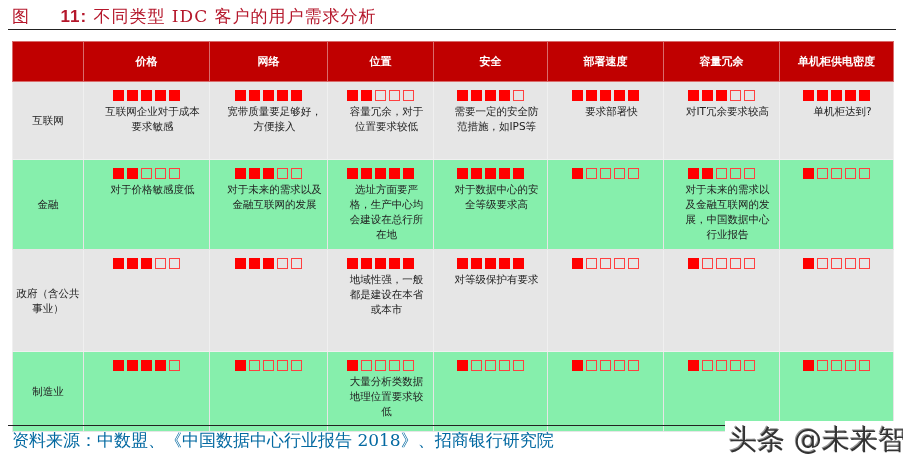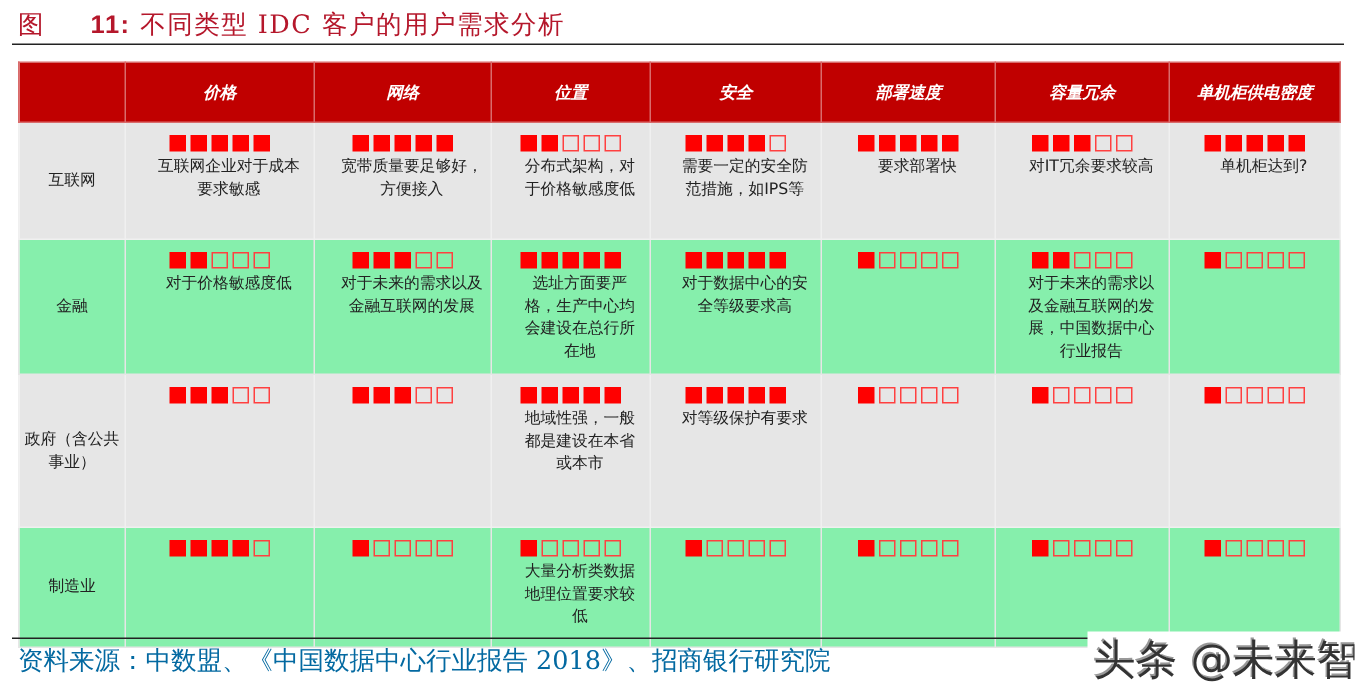--- a/index.html
+++ b/index.html
@@ -2,21 +2,21 @@
 <html><head>
 <meta charset="utf-8">
 <style>
   html, body { margin: 0; padding: 0; background: #ffffff; }
   body { width: 903px; height: 462px; position: relative; overflow: hidden; font-family: "DejaVu Sans", "Liberation Sans", sans-serif; }
   .fig-title { position: absolute; left: 12px; top: 5px; font-family: "DejaVu Serif", "Liberation Serif", serif; font-size: 17px; color: #b5172b; letter-spacing: 1px; white-space: nowrap; }
   .fig-title b { font-family: "Liberation Sans", sans-serif; font-weight: bold; margin-left: 24px; }
   .rule-top { position: absolute; left: 8px; top: 29px; width: 888px; height: 1px; background: #222; }
   table.grid { position: absolute; left: 12px; top: 41px; border-collapse: collapse; table-layout: fixed; width: 881px; }
   table.grid th, table.grid td { border: 1.5px solid #e6e6e6; text-align: center; padding: 0 2px; font-size: 10.5px; color: #222; line-height: 15px; }
-  table.grid th { background: #c00000; color: #fff; font-weight: bold; height: 39px; font-size: 11px; border-color: #d96b6b; font-style: italic; }
+  table.grid th { background: #c00000; color: #fff; font-weight: bold; height: 39px; font-size: 11px; border-color: #d96b6b; }
   table.grid td { vertical-align: top; }
   table.grid td.rowhead { vertical-align: middle; }
   tr.shade td { background: #e6e6e6; border-color: #f0f0f0; }
   tr.plain td { background: #86efac; }
   .rating { display: flex; justify-content: center; gap: 3px; margin-top: 7px; margin-bottom: 3px; height: 12px; align-items: center; }
   .sq { width: 11px; height: 11px; box-sizing: border-box; }
   .sq.on { background: #ff0000; }
   .sq.off { border: 1.5px solid #ff4040; background: transparent; }
   .desc { display: block; padding: 0 3px; margin-left: 12px; }
   .rule-bottom { position: absolute; left: 8px; top: 425px; width: 888px; height: 1px; background: #222; }
@@ -80,21 +80,21 @@
           <span class="desc">宽带质量要足够好，方便接入</span>
         </td>
         <td>
           <div class="rating">
             <span class="sq on"></span>
             <span class="sq on"></span>
             <span class="sq off"></span>
             <span class="sq off"></span>
             <span class="sq off"></span>
           </div>
-          <span class="desc">分布式架构，对于价格敏感度低</span>
+          <span class="desc">容量冗余，对于位置要求较低</span>
         </td>
         <td>
           <div class="rating">
             <span class="sq on"></span>
             <span class="sq on"></span>
             <span class="sq on"></span>
             <span class="sq on"></span>
             <span class="sq off"></span>
           </div>
           <span class="desc">需要一定的安全防范措施，如IPS等</span>

